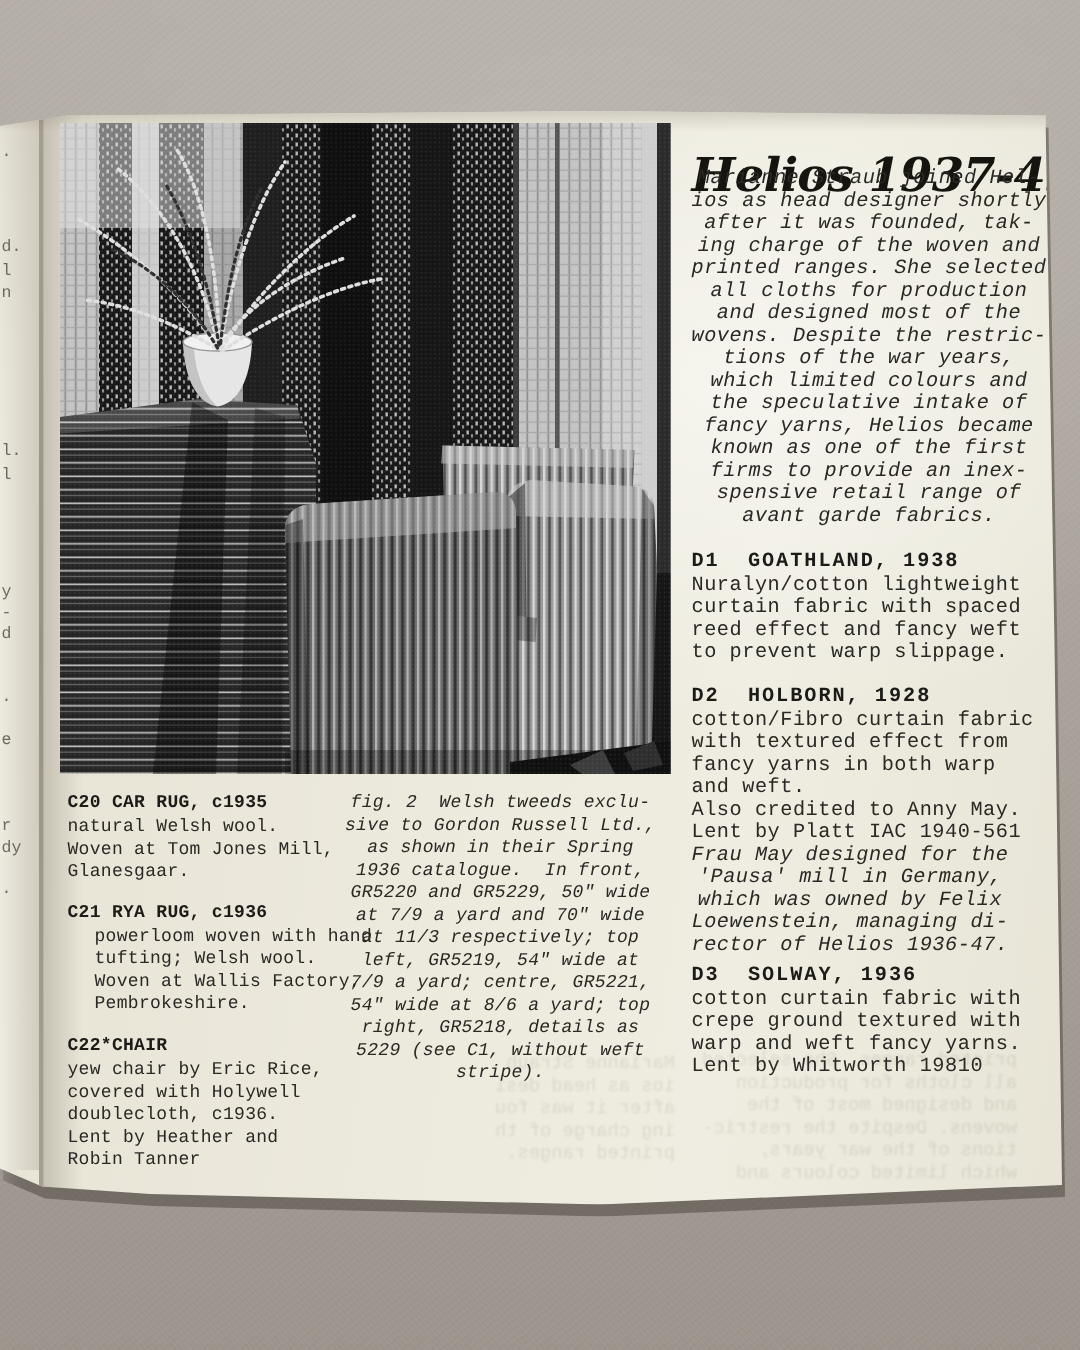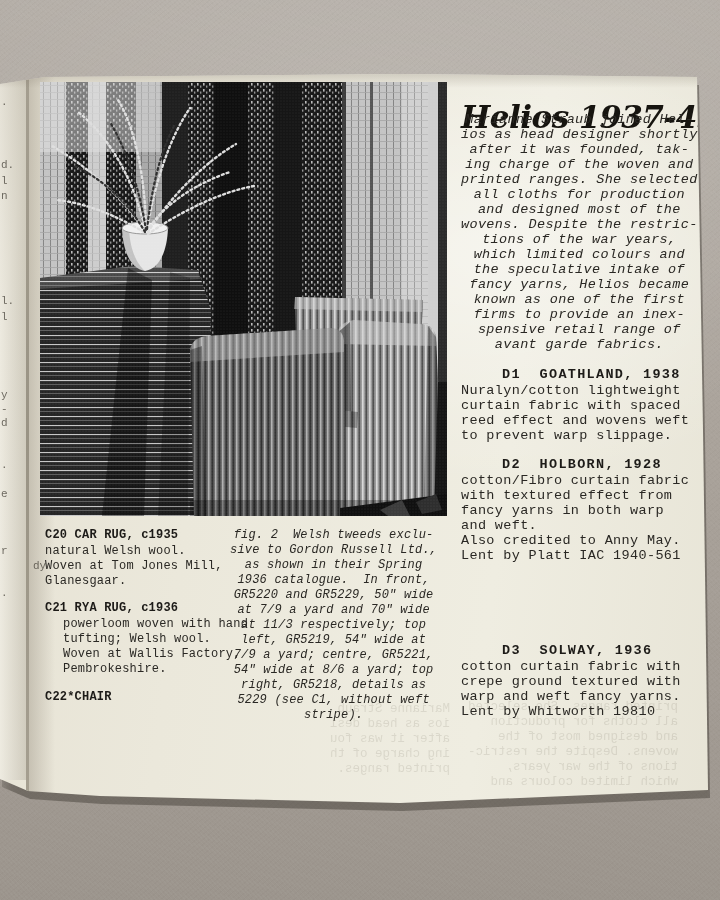--- a/index.html
+++ b/index.html
@@ -41,21 +41,21 @@
 
   .spine-frag { position:absolute; left:1px; font-size:11px; line-height:11px; color:#4f4b42; opacity:.8; }
 
   .photo { position:absolute; left:40px; top:82px; width:407px; height:434px; background:#111; }
   .photo svg { display:block; }
 
   .txt { position:absolute; white-space:pre; color:#2a2824; }
   .t-right { font-size:13.5px; line-height:15px; letter-spacing:.35px; }
   .t-small { font-size:12px; line-height:15px; letter-spacing:.2px; }
   .hd { font-weight:700; color:#1d1b18; }
-  .hd-d { letter-spacing:1.3px;margin-left:41px; }
+  .hd-d { letter-spacing:1.3px; }
   .it { font-style:italic;text-align:center; }
   .page-title {
     position:absolute; left:461px; top:80px;
     font-family:"DejaVu Serif","Liberation Serif",serif;
     font-style:italic; font-weight:700; font-size:31px; line-height:32px;
     letter-spacing:-.5px; color:#16140f; white-space:pre;
   }
   .ghost { position:absolute; white-space:pre; color:#6d6757; opacity:.15; filter:blur(.7px);
     transform:scaleX(-1); font-size:12.5px; line-height:15px; }
 </style>
@@ -78,21 +78,21 @@
         <span class="spine-frag" style="top: 176px;">l</span>
         <span class="spine-frag" style="top: 191px;">n</span>
         <span class="spine-frag" style="top: 296px;">l.</span>
         <span class="spine-frag" style="top: 312px;">l</span>
         <span class="spine-frag" style="top: 390px;">y</span>
         <span class="spine-frag" style="top: 404px;">-</span>
         <span class="spine-frag" style="top: 418px;">d</span>
         <span class="spine-frag" style="top: 460px;">.</span>
         <span class="spine-frag" style="top: 489px;">e</span>
         <span class="spine-frag" style="top: 546px;">r</span>
-        <span class="spine-frag" style="top: 561px; padding-left: 32px;">dy</span>
+        <span class="spine-frag" style="top: 561px;">dy</span>
         <span class="spine-frag" style="top: 588px;">.</span>
       </div>
 
     <figure class="photo" style="margin:0">
       <svg width="407" height="434" viewBox="0 0 407 434">
         <defs>
           <pattern id="pDot" width="6" height="6" patternUnits="userSpaceOnUse">
             <rect width="6" height="6" fill="#181818"></rect>
             <rect x="1" y="1" width="1.6" height="2.6" fill="#b9b9b9"></rect>
             <rect x="4" y="3.5" width="1.4" height="2.2" fill="#8f8f8f"></rect>
@@ -218,49 +218,59 @@
 the speculative intake of
 fancy yarns, Helios became
 known as one of the first
 firms to provide an inex-
 spensive retail range of
 avant garde fabrics.</div>
 
     <div class="txt t-right hd hd-d" style="left:461px; top:367px">D1  GOATHLAND, 1938</div>
     <div class="txt t-right" style="left:461px; top:383px">Nuralyn/cotton lightweight
 curtain fabric with spaced
-reed effect and wovens weft
+reed effect and fancy weft
 to prevent warp slippage.</div>
 
     <div class="txt t-right hd hd-d" style="left:461px; top:457px">D2  HOLBORN, 1928</div>
     <div class="txt t-right" style="left:461px; top:473px">cotton/Fibro curtain fabric
 with textured effect from
 fancy yarns in both warp
 and weft.
 Also credited to Anny May.
 Lent by Platt IAC 1940-561</div>
+    <div class="txt t-right it" style="left:461px; top:563px">Frau May designed for the
+'Pausa' mill in Germany,
+which was owned by Felix
+Loewenstein, managing di-
+rector of Helios 1936-47.</div>
 
     <div class="txt t-right hd hd-d" style="left:461px; top:643px">D3  SOLWAY, 1936</div>
     <div class="txt t-right" style="left:461px; top:659px">cotton curtain fabric with
 crepe ground textured with
 warp and weft fancy yarns.
 Lent by Whitworth 19810</div>
 
     <div class="txt t-small hd" style="left:45px; top:528px">C20 CAR RUG, c1935</div>
     <div class="txt t-small" style="left:45px; top:544px">natural Welsh wool.
 Woven at Tom Jones Mill,
 Glanesgaar.</div>
 
     <div class="txt t-small hd" style="left:45px; top:601px">C21 RYA RUG, c1936</div>
     <div class="txt t-small" style="left:63px; top:617px">powerloom woven with hand
 tufting; Welsh wool.
 Woven at Wallis Factory,
 Pembrokeshire.</div>
 
     <div class="txt t-small hd" style="left:45px; top:690px">C22*CHAIR</div>
+    <div class="txt t-small" style="left:45px; top:706px">yew chair by Eric Rice,
+covered with Holywell
+doublecloth, c1936.
+Lent by Heather and
+Robin Tanner</div>
 
     <div class="txt t-small it" style="left:230px; top:528px">fig. 2  Welsh tweeds exclu-
 sive to Gordon Russell Ltd.,
 as shown in their Spring
 1936 catalogue.  In front,
 GR5220 and GR5229, 50" wide
 at 7/9 a yard and 70" wide
 at 11/3 respectively; top
 left, GR5219, 54" wide at
 7/9 a yard; centre, GR5221,

